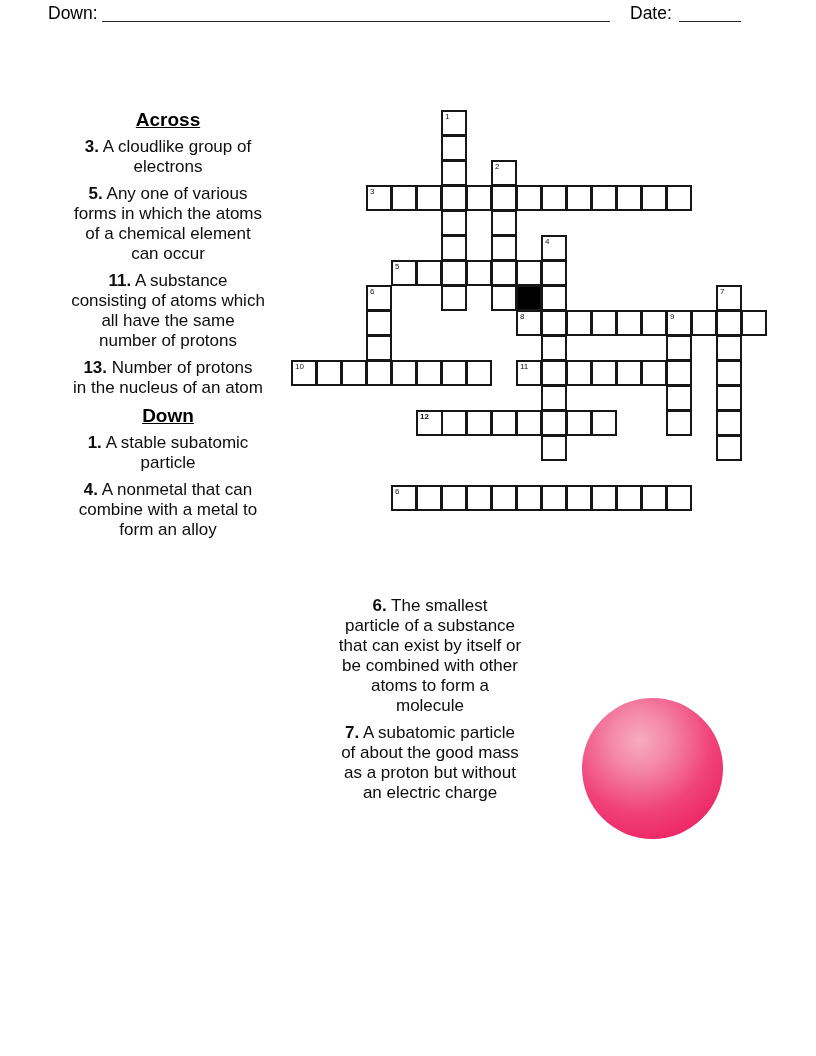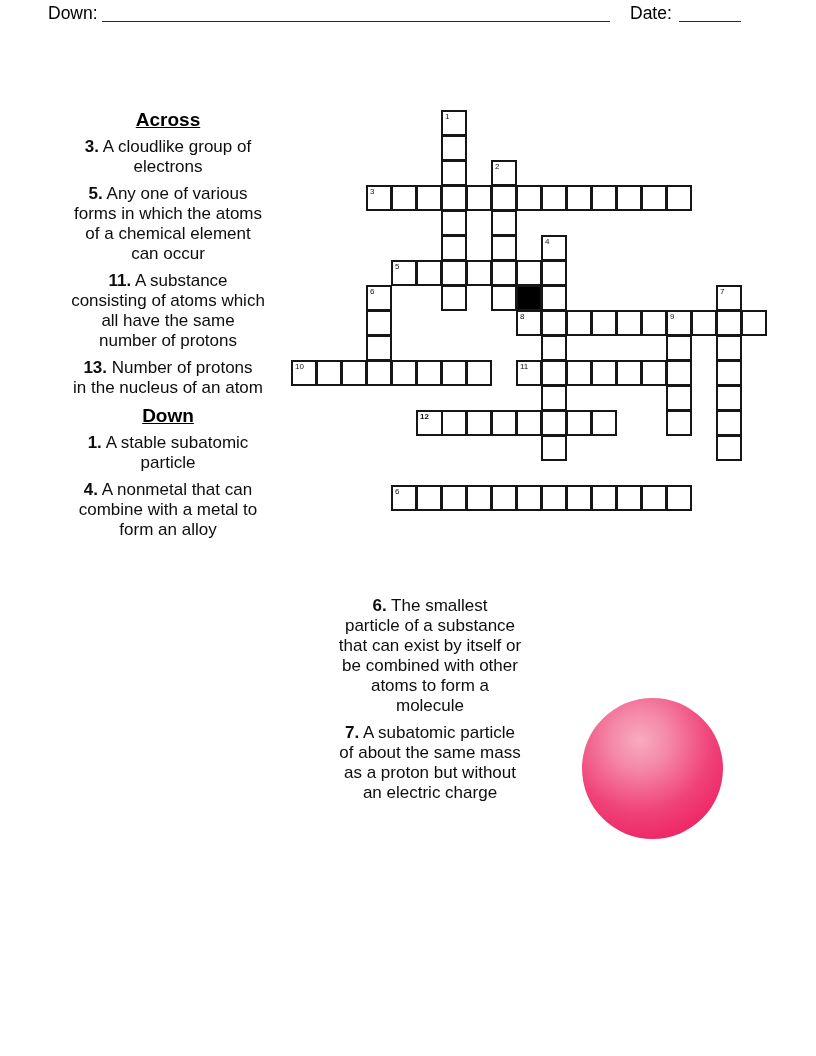--- a/index.html
+++ b/index.html
@@ -196,21 +196,21 @@
 
   <div class="col col-mid">
     <div id="down-right-list">
         <p class="clue"><b>6.</b> <span class="clue-text">The smallest
 particle of a substance
 that can exist by itself or
 be combined with other
 atoms to form a
 molecule</span></p>
         <p class="clue"><b>7.</b> <span class="clue-text">A subatomic particle
-of about the same mass
+of about the good mass
 as a proton but without
 an electric charge</span></p>
       </div>
   </div>
 
   <div class="sphere" id="sphere" style="left: 582px; top: 698px; width: 141px; height: 141px; background: radial-gradient(circle at 41% 30%, rgb(248, 171, 192) 0%, rgb(244, 137, 169) 22%, rgb(240, 67, 122) 55%, rgb(236, 28, 95) 88%);"></div>
 
 </div>
 
 </body></html>

